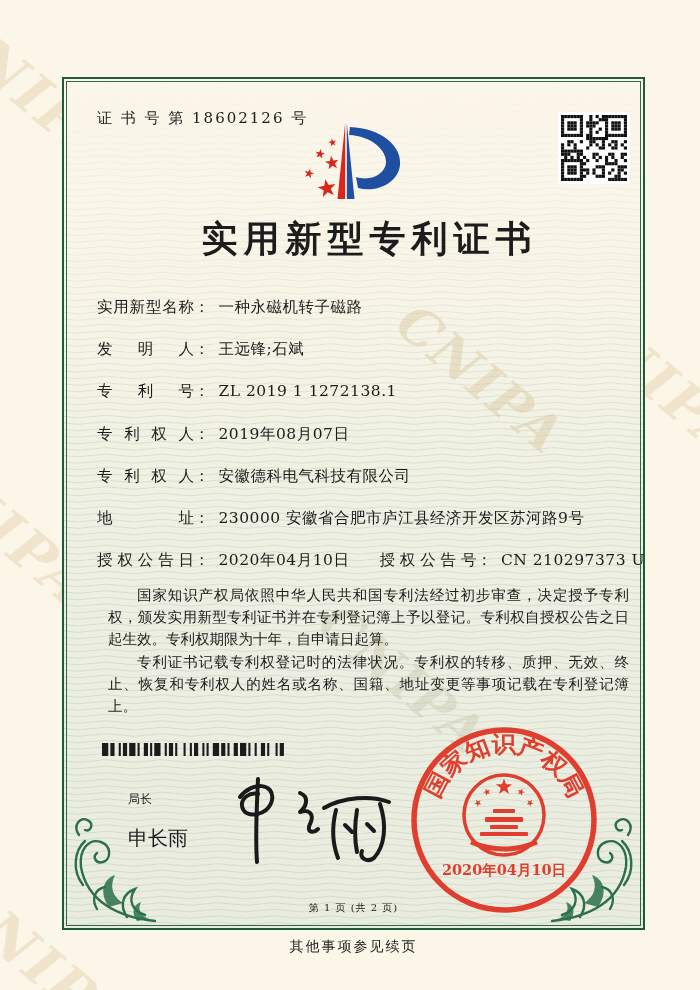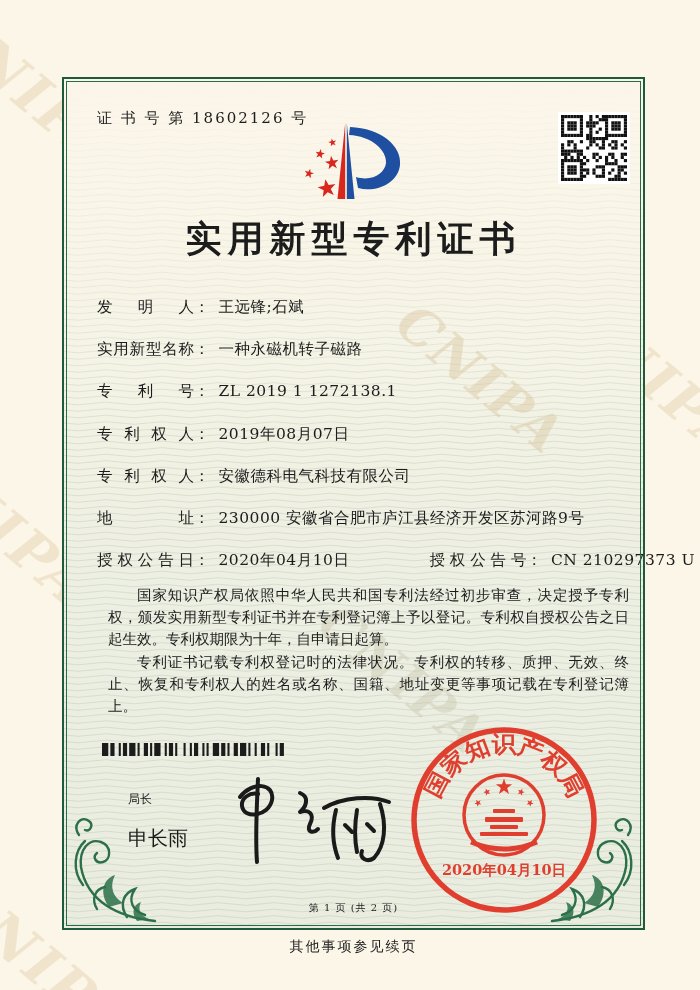--- a/index.html
+++ b/index.html
@@ -32,28 +32,28 @@
   }
   .iwm1{left:360px;top:212px;color:rgba(214,193,152,.40);}
   .iwm2{left:282px;top:512px;color:rgba(196,190,162,.35);}
   .content{position:absolute;inset:0;z-index:3;}
   
   .certno{position:absolute;left:33px;top:30px;font-size:15px;letter-spacing:2px;}
   .logo{position:absolute;left:215px;top:34px;}
   .qr{position:absolute;left:494px;top:33px;background:#fff;padding:3px;}
   .title{
     position:absolute;left:0;top:136px;width:100%;text-align:center;
-    font-size:36px;font-weight:bold;letter-spacing:6px;
+    font-size:36px;font-weight:bold;letter-spacing:6px;padding-left:16px;
   }
   
   .fields{position:absolute;left:33px;top:218px;width:520px;font-size:15.5px;}
   .frow{height:42.2px;white-space:nowrap;}
   .flabel{display:inline-block;width:97px;text-align:justify;text-align-last:justify;}
   .fvalue{margin-left:9px;letter-spacing:.5px;}
-  .grant2{margin-left:80px;font-family:Liberation Serif, serif;}
+  .grant2{margin-left:30px;font-family:Liberation Serif, serif;}
   
   .paras{position:absolute;left:33px;top:505px;width:521px;font-size:14.5px;line-height:22.2px;text-align:justify;margin-left:11px;}
   .paras p{margin:0;text-indent:2em;}
   
   .barcode{position:absolute;left:38px;top:664px;}
   .signer-title{position:absolute;left:64px;top:712px;font-family:"DejaVu Sans","Liberation Sans",sans-serif;font-size:12px;}
   .signer-name{position:absolute;left:64px;top:746px;font-family:"DejaVu Sans","Liberation Sans",sans-serif;font-size:20px;}
   .signature{position:absolute;left:148px;top:694px;}
   .seal{position:absolute;left:345px;top:646px;opacity:.92;}
   .pageinfo{position:absolute;left:0;top:822px;width:100%;text-align:center;font-size:10px;letter-spacing:1px;}
@@ -453,24 +453,24 @@
         <rect x="53.43" y="62.86" width="3.14" height="3.14" fill="#111"></rect>
         <rect x="56.57" y="62.86" width="3.14" height="3.14" fill="#111"></rect>
         <rect x="59.71" y="62.86" width="3.14" height="3.14" fill="#111"></rect>
         <rect x="62.86" y="62.86" width="3.14" height="3.14" fill="#111"></rect>
       </svg>
 
     <div class="title">实用新型专利证书</div>
 
     <div class="fields">
       <div class="frow">
+        <span class="flabel">实用新型名称</span><span>：</span><span class="fvalue">一种永磁机转子磁路</span>
+      </div>
+      <div class="frow">
         <span class="flabel">发明人</span><span>：</span><span class="fvalue">王远锋;石斌</span>
-      </div>
-      <div class="frow">
-        <span class="flabel">实用新型名称</span><span>：</span><span class="fvalue">一种永磁机转子磁路</span>
       </div>
       <div class="frow">
         <span class="flabel">专利号</span><span>：</span><span class="fvalue">ZL 2019 1 1272138.1</span>
       </div>
       <div class="frow">
         <span class="flabel">专利权人</span><span>：</span><span class="fvalue">2019年08月07日</span>
       </div>
       <div class="frow">
         <span class="flabel">专利权人</span><span>：</span><span class="fvalue">安徽德科电气科技有限公司</span>
       </div>

